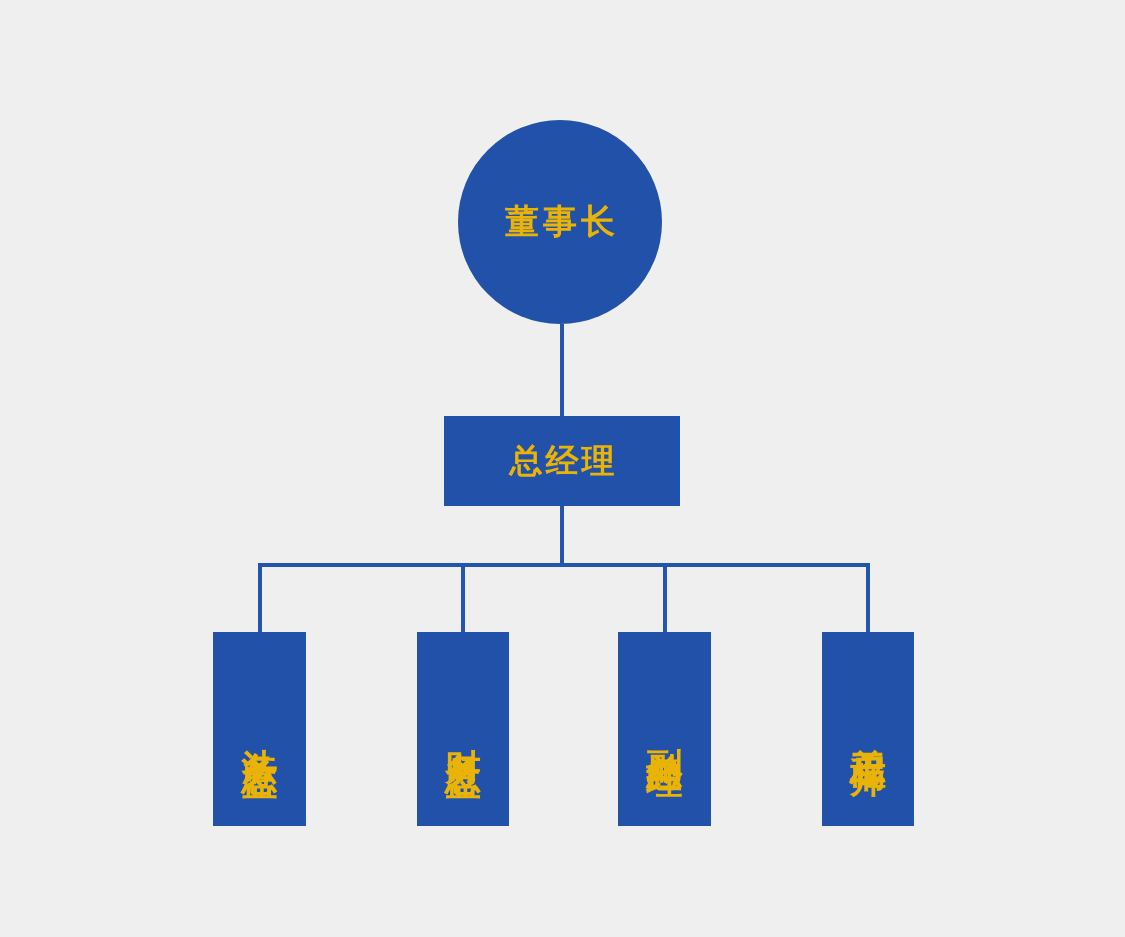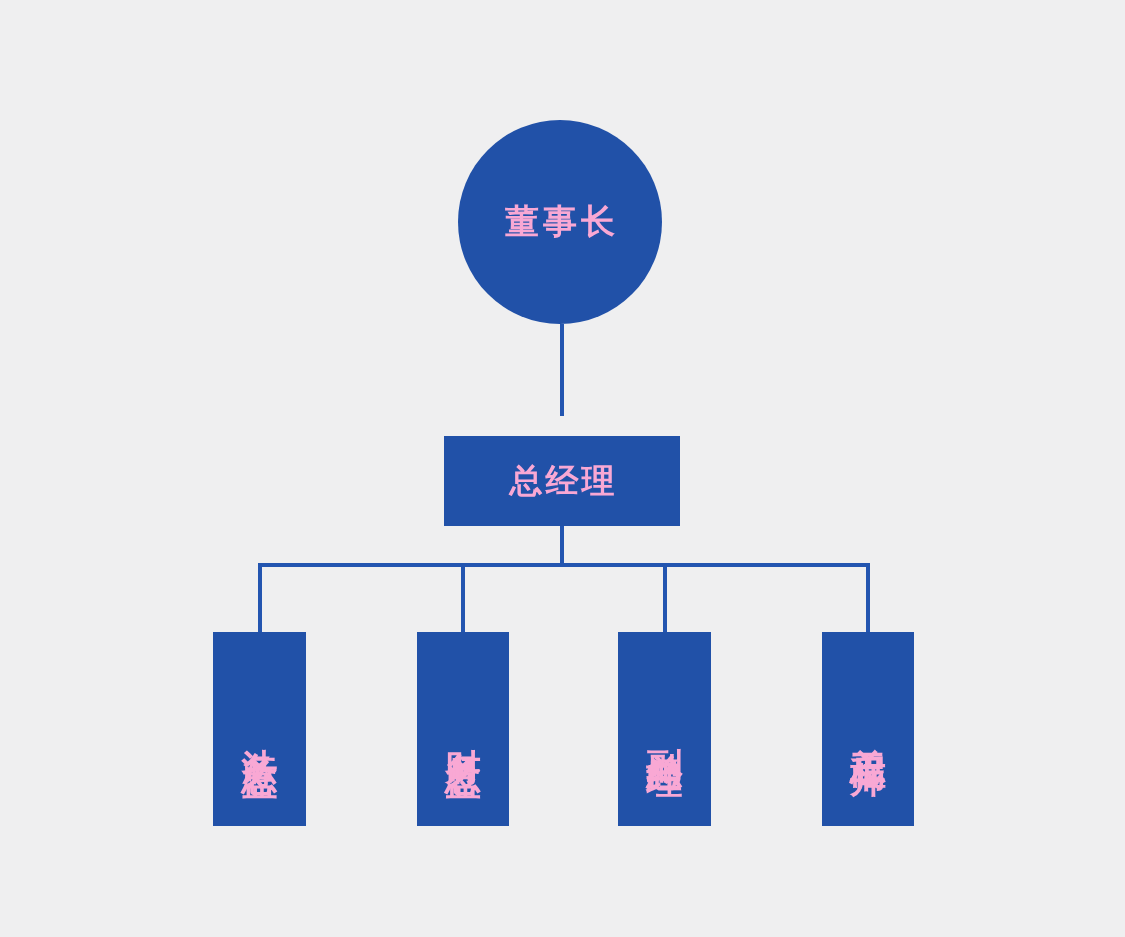--- a/index.html
+++ b/index.html
@@ -11,21 +11,21 @@
   .canvas {
     position: relative;
     width: 1125px;
     height: 937px;
     background: #efeff0;
     overflow: hidden;
   }
   .node {
     position: absolute;
     background: #2151a8;
-    color: #f9a8d4;
+    color: #eab308;
     font-weight: bold;
     display: flex;
     align-items: center;
     justify-content: center;
     box-sizing: border-box;
   }
   .node-circle {
     left: 458px;
     top: 120px;
     width: 204px;
@@ -35,21 +35,20 @@
     letter-spacing: 4px;
   }
   .node-circle .label { padding-left: 4px; }
   .node-rect {
     left: 444px;
     top: 416px;
     width: 236px;
     height: 90px;
     font-size: 33px;
     letter-spacing: 3px;
-    margin-top: 20px;
   }
   .node-rect .label { padding-left: 3px; }
   .node-vert {
     top: 632px;
     height: 194px;
     font-size: 36px;
   }
   .node-vert .label {
     writing-mode: vertical-rl;
     text-orientation: upright;

